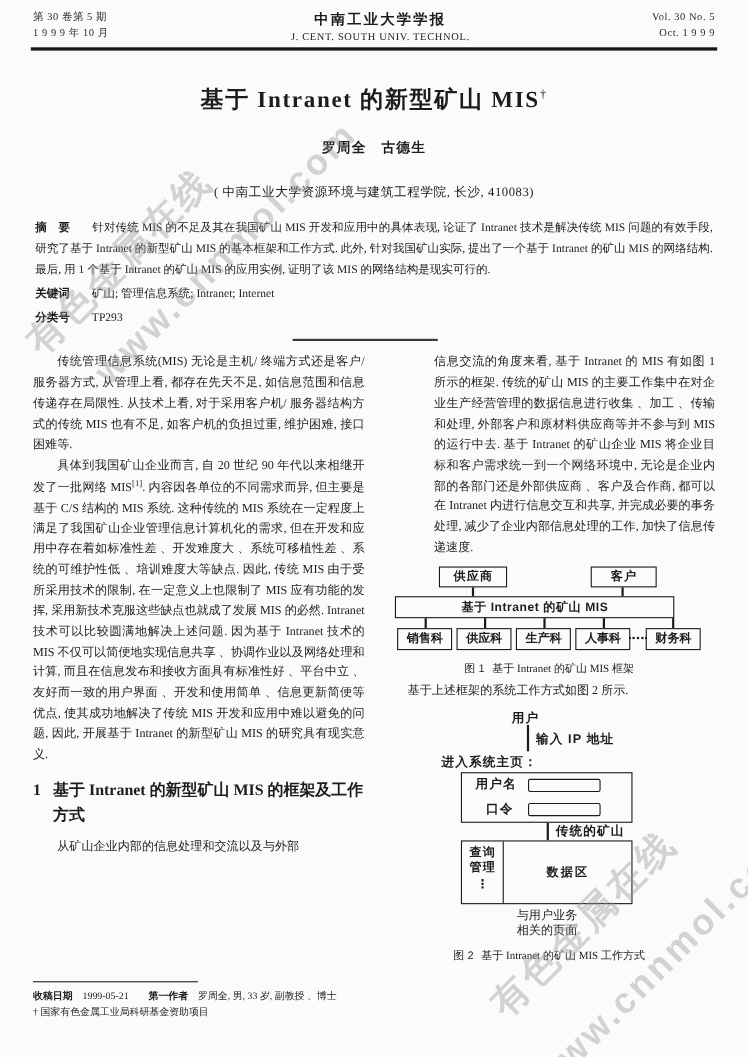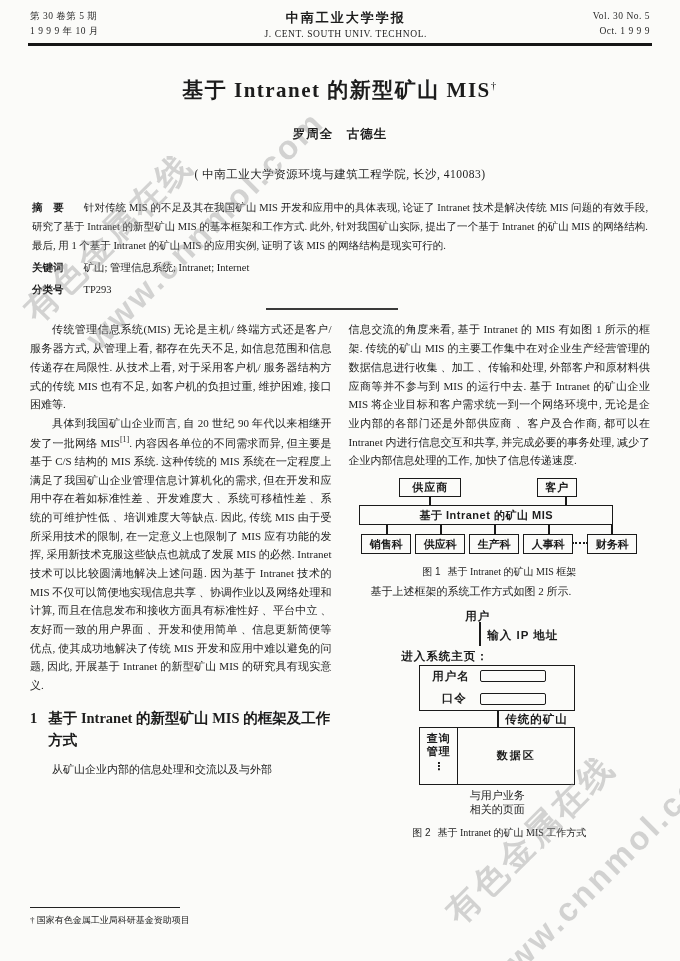--- a/index.html
+++ b/index.html
@@ -53,21 +53,21 @@
   .figcap .cl { font-weight:normal; font-family:"Liberation Sans","DejaVu Sans",sans-serif; margin-right:7px;margin-top:19px; }
   .dbox { position:absolute; border:1.5px solid #1a1a1a; background:#fbfbf9;
     display:flex; align-items:center; justify-content:center;
     font-family:"Liberation Sans","DejaVu Sans",sans-serif; font-weight:bold; font-size:11px; letter-spacing:1px; }
   .vline { position:absolute; width:1.3px; background:#1a1a1a; }
 
   
   .fig1 { margin:8px 0 2px 0; }
   .fig1-canvas { position:relative; width:280px; height:80px; margin:0 auto; }
   .f1-supplier { left:40px; top:0; width:62px; height:19px; }
-  .f1-customer { left:178px; top:0; width:40px; height:19px; }
+  .f1-customer { left:178px; top:0; width:60px; height:19px; }
   .f1-mis { left:0; top:27px; width:254px; height:20px; letter-spacing:0.5px; }
   .f1-dept { top:56px; width:50px; height:20px; letter-spacing:0; }
   .f1-dots { position:absolute; left:213px; top:64px; width:16px; border-top:2px dotted #1a1a1a; }
 
   
   .fig2-canvas { position:relative; width:240px; height:212px; margin:6px auto 0 auto; }
   .f2-label { position:absolute; font-family:"Liberation Sans","DejaVu Sans",sans-serif;
     font-weight:bold; font-size:11.5px; letter-spacing:1px; white-space:nowrap; }
   .f2-box1 { left:40px; top:58px; width:156px; height:46px; flex-direction:column; align-items:stretch; justify-content:center; gap:3px; }
   .f2-inrow { display:flex; align-items:center; padding-left:12px; }
@@ -134,26 +134,29 @@
       <p>传统管理信息系统(MIS) 无论是主机/ 终端方式还是客户/ 服务器方式, 从管理上看, 都存在先天不足, 如信息范围和信息传递存在局限性. 从技术上看, 对于采用客户机/ 服务器结构方式的传统 MIS 也有不足, 如客户机的负担过重, 维护困难, 接口困难等.</p>
       <p><span>具体到我国矿山企业而言, 自 20 世纪 90 年代以来相继开发了一批网络 MIS</span><sup>[1]</sup><span>. 内容因各单位的不同需求而异, 但主要是基于 C/S 结构的 MIS 系统. 这种传统的 MIS 系统在一定程度上满足了我国矿山企业管理信息计算机化的需求, 但在开发和应用中存在着如标准性差 、开发难度大 、系统可移植性差 、系统的可维护性低 、培训难度大等缺点. 因此, 传统 MIS 由于受所采用技术的限制, 在一定意义上也限制了 MIS 应有功能的发挥, 采用新技术克服这些缺点也就成了发展 MIS 的必然. Intranet 技术可以比较圆满地解决上述问题. 因为基于 Intranet 技术的 MIS 不仅可以简便地实现信息共享 、协调作业以及网络处理和计算, 而且在信息发布和接收方面具有标准性好 、平台中立 、友好而一致的用户界面 、开发和使用简单 、信息更新简便等优点, 使其成功地解决了传统 MIS 开发和应用中难以避免的问题, 因此, 开展基于 Intranet 的新型矿山 MIS 的研究具有现实意义.</span></p>
       <div class="section-heading">
         <span class="num">1</span>
         <span>基于 Intranet 的新型矿山 MIS 的框架及工作方式</span>
       </div>
       <p>从矿山企业内部的信息处理和交流以及与外部</p>
       <div class="spacer"></div>
       <div class="footnote-rule"></div>
       <div class="footnote">
+        <div>
+          <span class="fl">收稿日期</span>　<span>1999-05-21</span>　　<span class="fl">第一作者</span>　<span>罗周全, 男, 33 岁, 副教授 、博士</span>
+        </div>
         <div>† 国家有色金属工业局科研基金资助项目</div>
       </div>
     </div>
 
     <div class="col">
-      <p style="text-indent:0;">信息交流的角度来看, 基于 Intranet 的 MIS 有如图 1 所示的框架. 传统的矿山 MIS 的主要工作集中在对企业生产经营管理的数据信息进行收集 、加工 、传输和处理, 外部客户和原材料供应商等并不参与到 MIS 的运行中去. 基于 Intranet 的矿山企业 MIS 将企业目标和客户需求统一到一个网络环境中, 无论是企业内部的各部门还是外部供应商 、客户及合作商, 都可以在 Intranet 内进行信息交互和共享, 并完成必要的事务处理, 减少了企业内部信息处理的工作, 加快了信息传递速度.</p>
+      <p style="text-indent:0;margin-left:46px;">信息交流的角度来看, 基于 Intranet 的 MIS 有如图 1 所示的框架. 传统的矿山 MIS 的主要工作集中在对企业生产经营管理的数据信息进行收集 、加工 、传输和处理, 外部客户和原材料供应商等并不参与到 MIS 的运行中去. 基于 Intranet 的矿山企业 MIS 将企业目标和客户需求统一到一个网络环境中, 无论是企业内部的各部门还是外部供应商 、客户及合作商, 都可以在 Intranet 内进行信息交互和共享, 并完成必要的事务处理, 减少了企业内部信息处理的工作, 加快了信息传递速度.</p>
 
       <div class="fig1">
         <div class="fig1-canvas">
           <div class="dbox f1-supplier">供应商</div>
           <div class="dbox f1-customer">客户</div>
           <div class="vline" style="left:70px; top:19px; height:8px;"></div>
           <div class="vline" style="left:206px; top:19px; height:8px;"></div>
           <div class="dbox f1-mis">基于 Intranet 的矿山 MIS</div>
           <div class="vline" style="left:27px;  top:47px; height:9px;"></div>
           <div class="vline" style="left:81px;  top:47px; height:9px;"></div>

